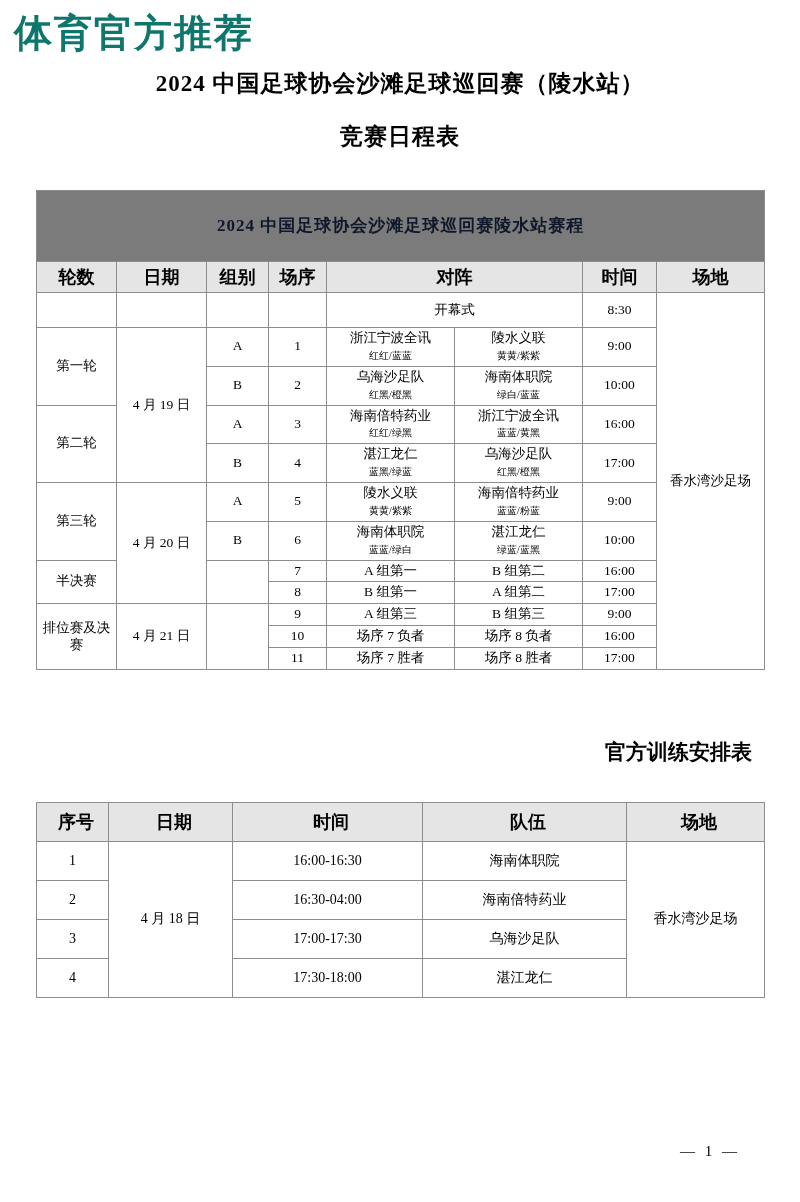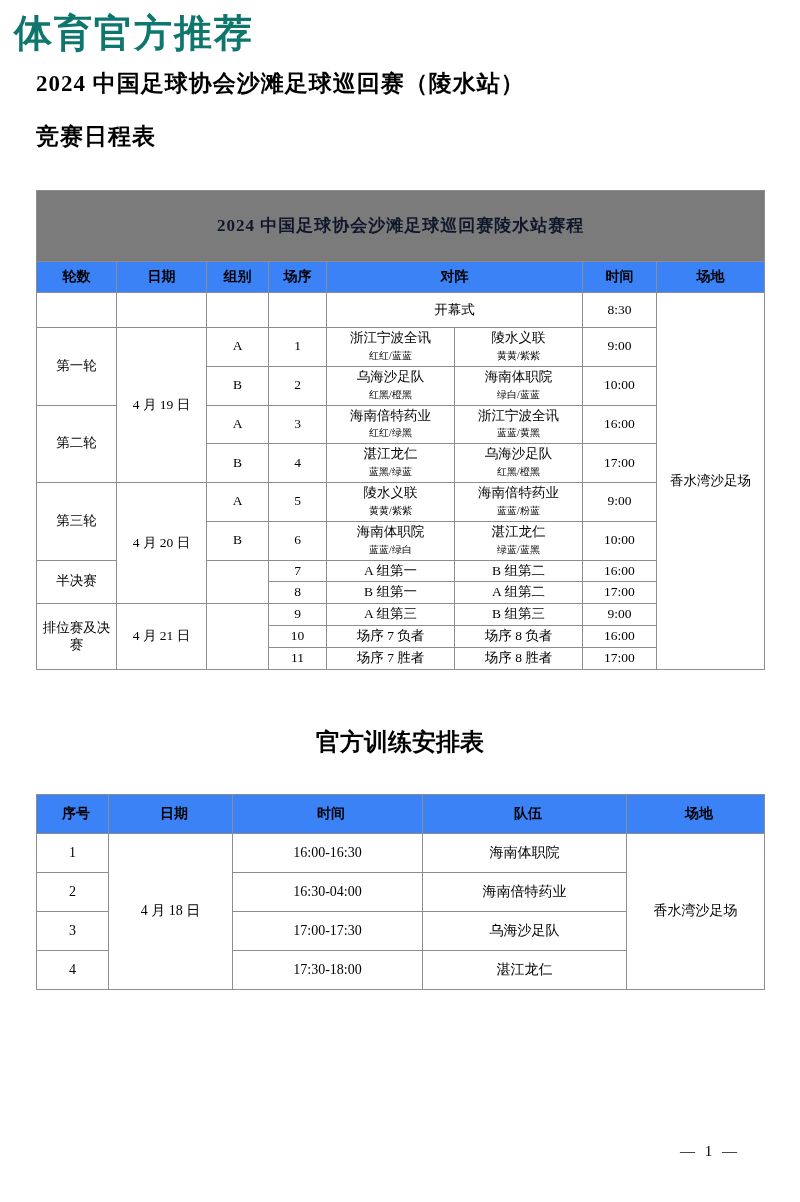--- a/index.html
+++ b/index.html
@@ -25,21 +25,21 @@
     letter-spacing: 2px;
     font-family: "Liberation Serif", "DejaVu Serif", serif;
     white-space: nowrap;
   }
   .doc {
     position: relative;
     padding: 0 36px;
     box-sizing: border-box;
   }
   h1.title-line {
-    text-align: left;
+    text-align: center;
     font-size: 23px;
     font-weight: bold;
     margin: 0;
     letter-spacing: 1px;
   }
   .title1 { padding-top: 68px; }
   .title2 { padding-top: 22px; }
 
   table.sched {
     width: 728px;
@@ -58,24 +58,24 @@
   .banner-cell {
     background: #7b7b7b;
     color: #0f172a;
     font-size: 17px;
     font-weight: bold;
     height: 66px;
     letter-spacing: 1px;
     border: 1px solid #8d8d8d;
   }
   .hdr td {
-    background: #3b82f6;
+    background: #e5e5e5;
     font-weight: bold;
     height: 26px;
-    font-size: 14px;
+    font-size: 18px;
   }
   .cellpad { height: 30px; }
   .two-line { line-height: 1.22; }
   .small-sub { font-size: 10px; }
 
   table.train {
     width: 728px;
     margin: 36px auto 0 auto;
     border-collapse: collapse;
     table-layout: fixed;
@@ -83,24 +83,24 @@
   }
   table.train td {
     border: 1px solid #8d8d8d;
     text-align: center;
     vertical-align: middle;
     height: 36px;
   }
   table.train tr.hdr td { font-weight: bold; padding-left: 8px; }
 
   h2.subtitle {
-    text-align: center;
-    font-size: 24px;
-    font-weight: bold;
-    margin: 0;
+    text-align: right;
+    font-size: 21px;
+    font-weight: bold;
+    margin: 12px;
     padding-top: 56px;
   }
   .footer {
     position: absolute;
     right: 60px;
     bottom: 42px;
     font-size: 15px;
     letter-spacing: 3px;
   }
 </style>

